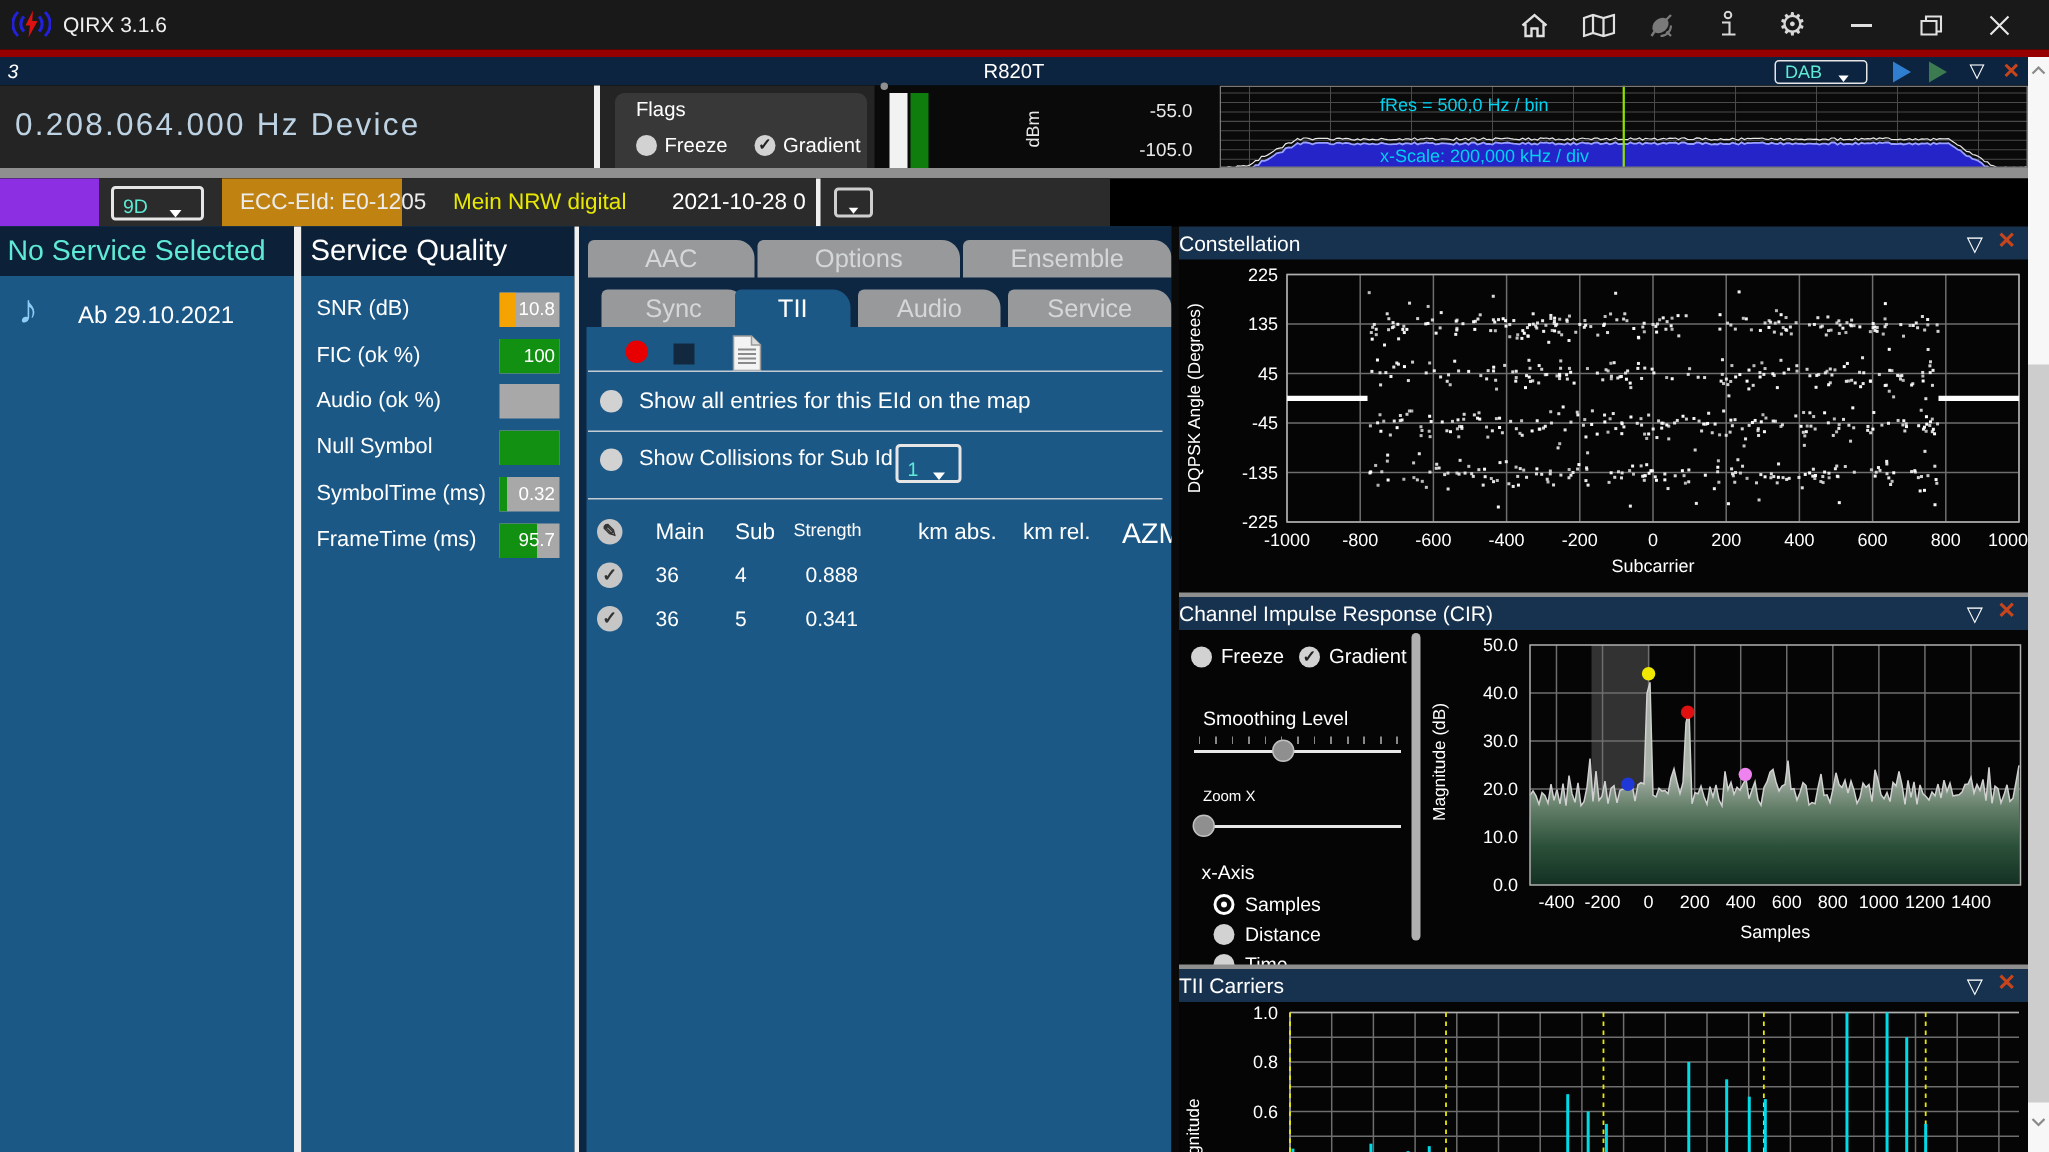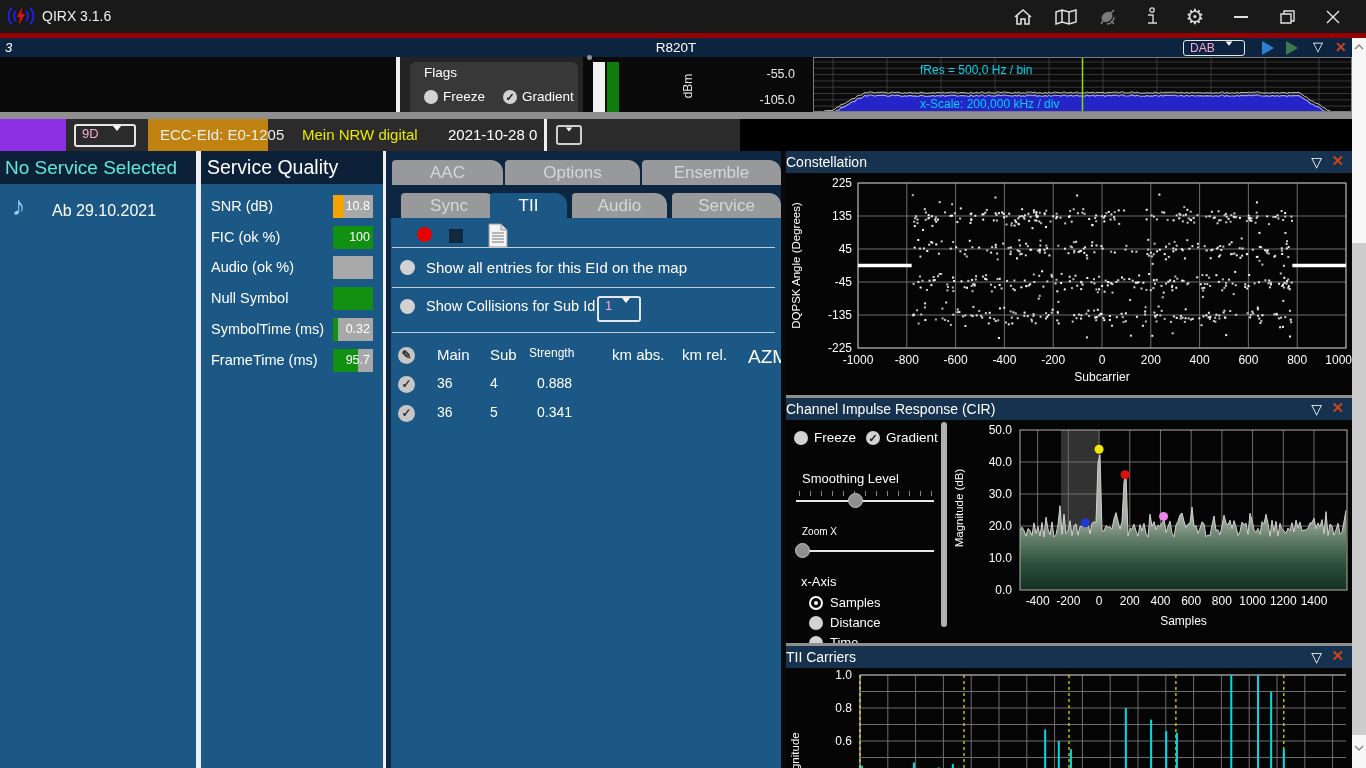--- a/index.html
+++ b/index.html
@@ -16,21 +16,21 @@
 .panel-title{position:absolute;left:0;width:566px;height:22px;background:#16324f;font-size:14px;line-height:22px;text-align:left}
 .pt-min{position:absolute;right:30px;top:0;font-size:14px;color:#fff}
 .pt-close{position:absolute;right:8px;top:-1px;font-size:15px;font-weight:bold;color:#c8451c}
 .radio{width:15px;height:15px;border-radius:50%;background:#d2d2d2;display:inline-block;flex:none}
 .radio.chk{text-align:center;line-height:15px;font-size:11px;font-weight:bold;color:#222}
 .radio.sel{background:#0a0a0a;border:2.5px solid #fff;position:relative}
 .radio.sel::after{content:"";position:absolute;left:3px;top:3px;width:4px;height:4px;border-radius:50%;background:#fff}
 .tab{position:absolute;height:25px;background:#97999b;color:#d4d7d8;font-size:17px;text-align:center;line-height:25px;border-radius:4px 12px 0 0;overflow:hidden}
 .tab.active{background:#1c5886;color:#fff}
 .sepline{position:absolute;left:6px;right:6px;height:1px;background:#c3ccd3}
-.combo{position:absolute;border:2px solid #e6e6e6;border-radius:3px;color:#f9a8d4;font-size:13px;display:flex;align-items:flex-start}
+.combo{position:absolute;border:2px solid #e6e6e6;border-radius:3px;color:#5eead4;font-size:13px;display:flex;align-items:flex-end}
 .caret{display:inline-block;width:0;height:0;border-left:4.5px solid transparent;border-right:4.5px solid transparent;border-top:5.5px solid #fff}
 .chkcircle{width:17px;height:17px;border-radius:50%;background:#c6c6c6;color:#333;font-size:12px;font-weight:bold;text-align:center;line-height:17px;display:inline-block}
 .sq-row{position:absolute;left:10px;width:164px;height:23px}
 .sq-label{position:absolute;left:0;top:3px;font-size:14.5px;color:#fff}
 .sq-bar{position:absolute;right:2px;top:0;width:40px;height:23px;background:#a8a8a8;overflow:hidden}
 .sq-fill{position:absolute;left:0;top:0;bottom:0}
 .sq-val{position:absolute;right:3px;top:4px;font-size:12.5px;color:#fff}
 text{font-family:"Liberation Sans",sans-serif}
 </style>
 </head>
@@ -93,20 +93,23 @@
     <span style="margin-left:6px;font-size:12px">DAB</span>
     <span class="caret" style="margin-left:10px;transform:scale(0.85)"></span>
   </div>
   <div class="abs" style="left:1262px;top:3px;width:0;height:0;border-top:7px solid transparent;border-bottom:7px solid transparent;border-left:12px solid #2e7fd0"></div>
   <div class="abs" style="left:1286px;top:3px;width:0;height:0;border-top:7px solid transparent;border-bottom:7px solid transparent;border-left:12px solid #3c7a50"></div>
   <span class="abs" style="left:1313px;top:1px;font-size:13px">▽</span>
   <span class="abs" style="left:1335px;top:1px;font-size:14px;font-weight:bold;color:#c8451c">✕</span>
 </div>
 
 <div class="abs" id="freqrow">
+  <div class="abs" style="left:0;top:0;width:396px;height:55px;background:#242424">
+    <span class="abs" style="left:10px;top:15px;font-size:21px;letter-spacing:1.5px;color:#bdd3e4">0.208.064.000 Hz Device</span>
+  </div>
   <div class="abs" style="left:396px;top:0;width:4px;height:55px;background:#f0f0f0"></div>
   <div class="abs" style="left:400px;top:0;width:183px;height:55px;background:#242424">
     <div class="abs" style="left:10px;top:5px;width:168px;height:56px;background:#383838;border-radius:6px">
       <span class="abs" style="left:14px;top:3px;font-size:13.5px">Flags</span>
       <div class="abs" style="left:14px;top:27px;display:flex;align-items:center;gap:5px">
         <span class="radio" style="width:14px;height:14px"></span>
           <span style="font-size:13.5px">Freeze</span>
       </div>
       <div class="abs" style="left:93px;top:27px;display:flex;align-items:center;gap:5px">
         <span class="radio chk" style="width:14px;height:14px;line-height:14px">✓</span>

